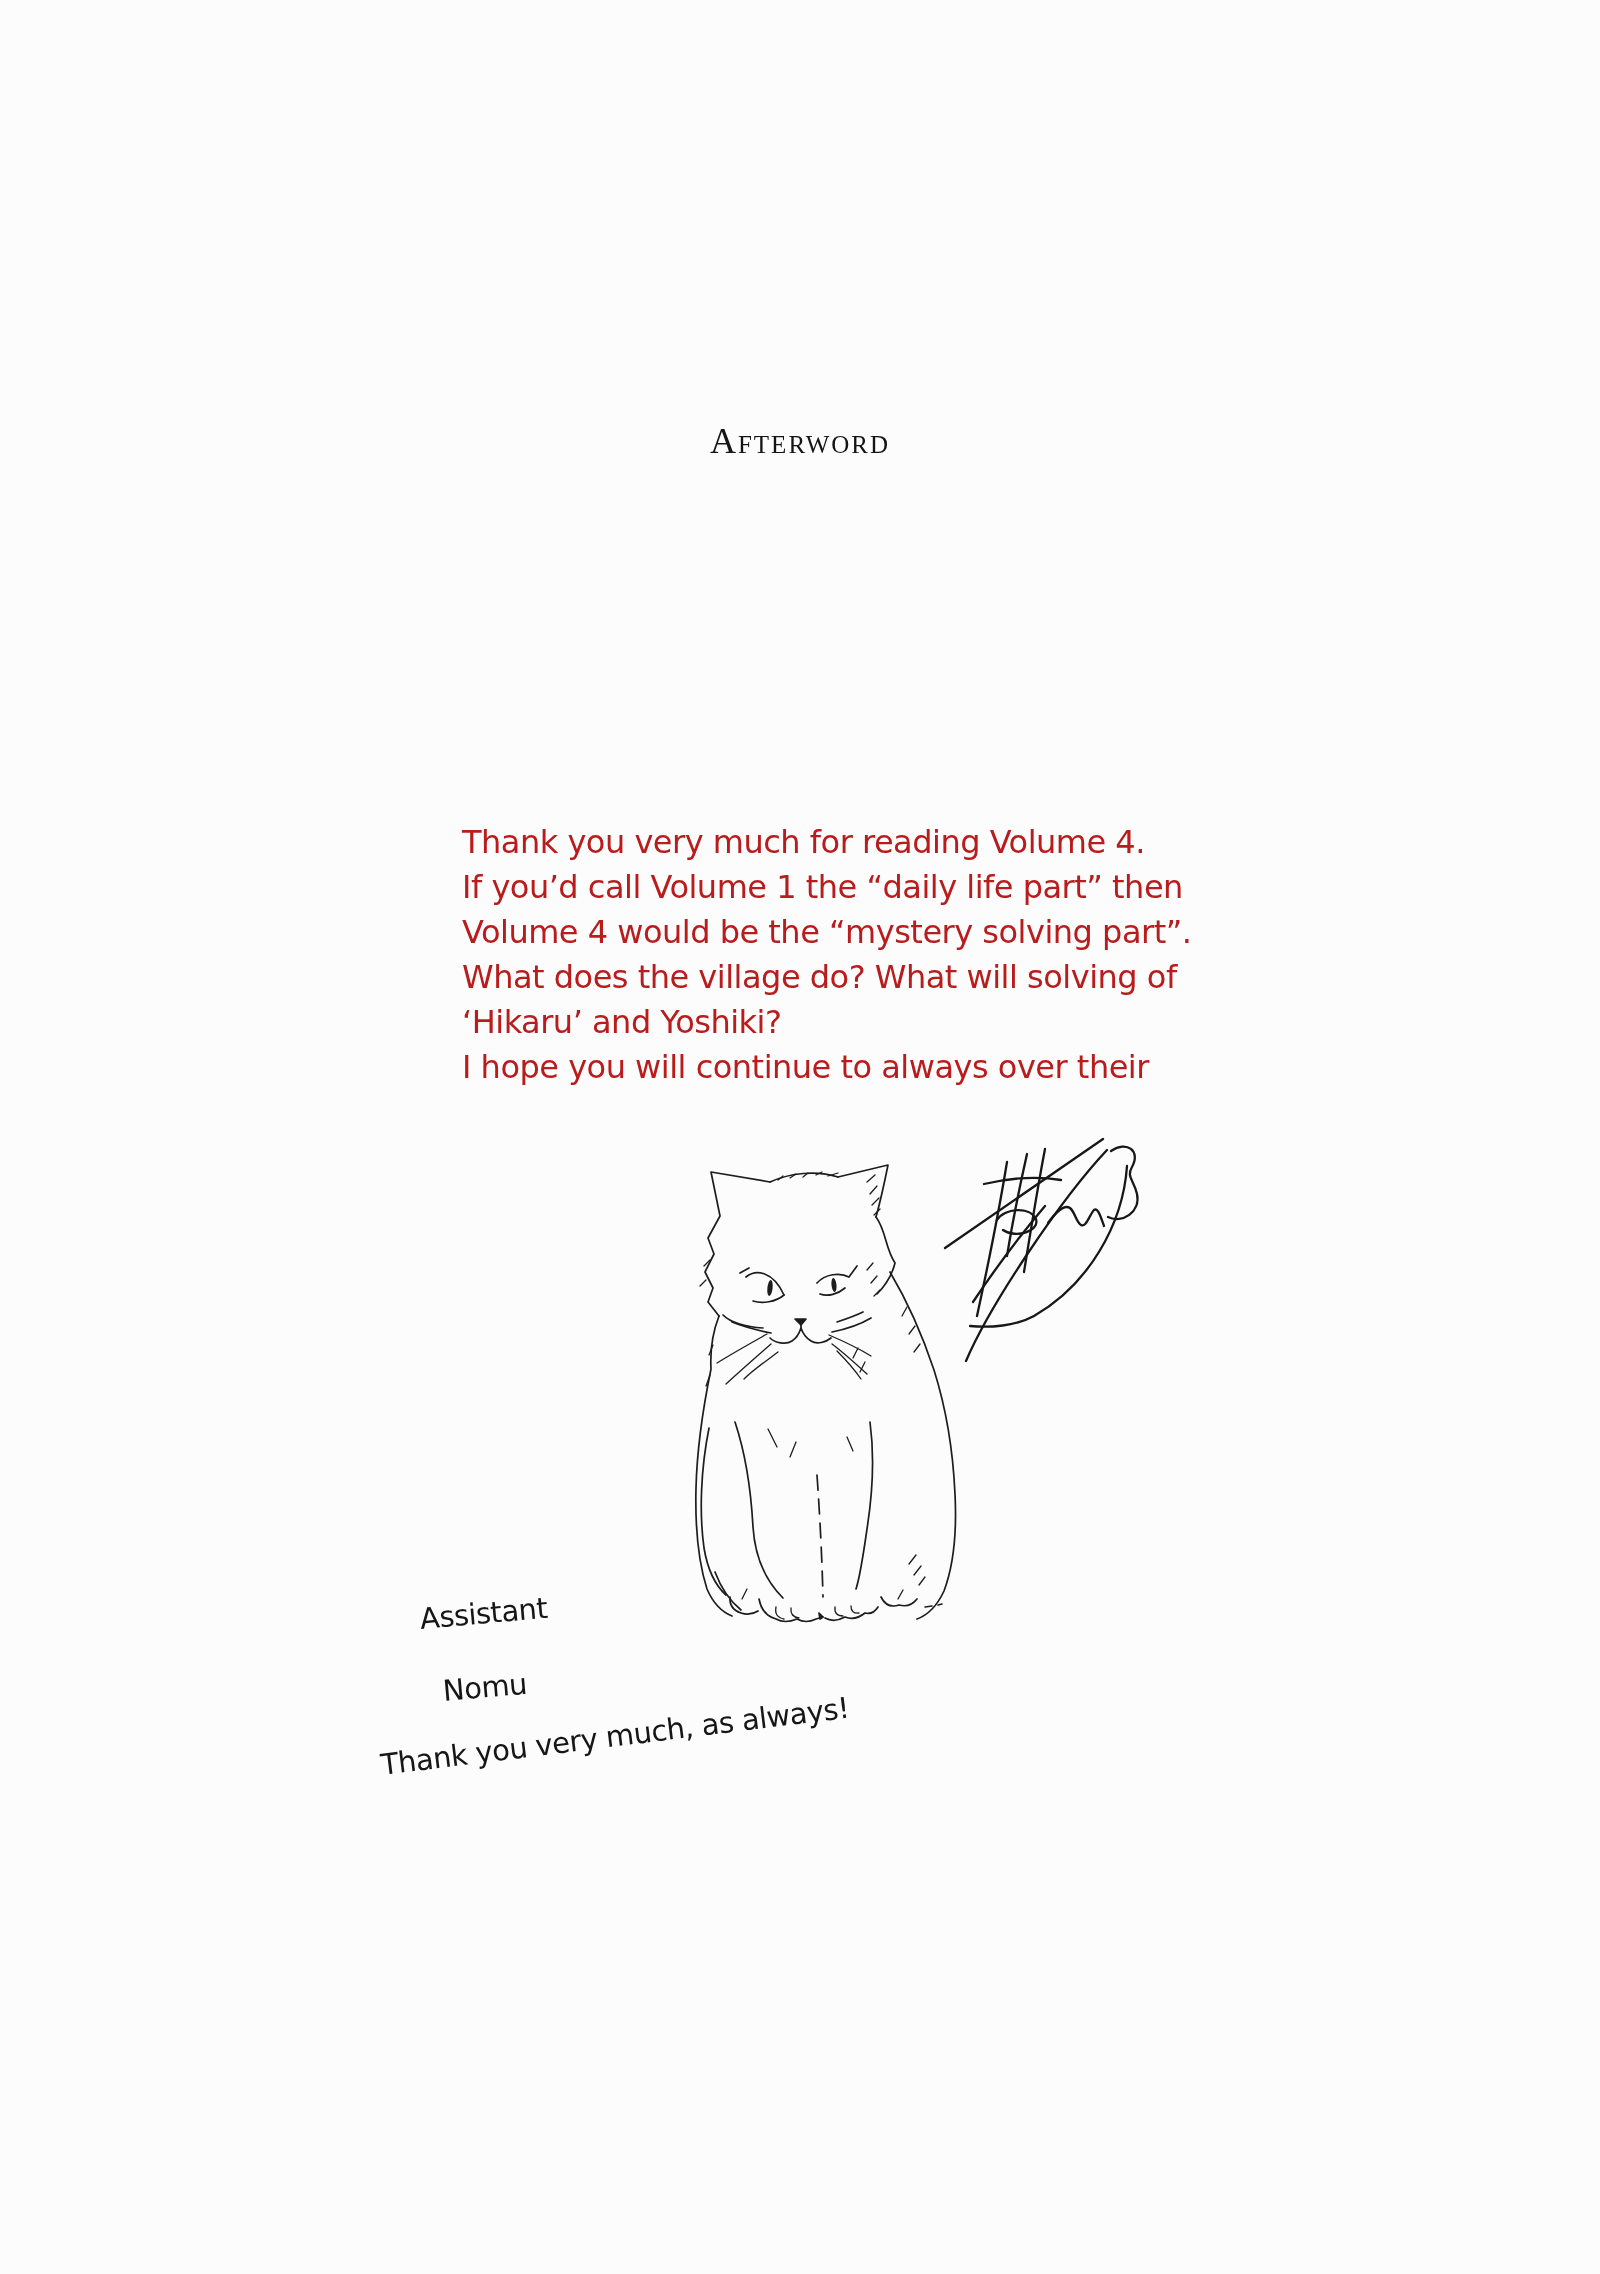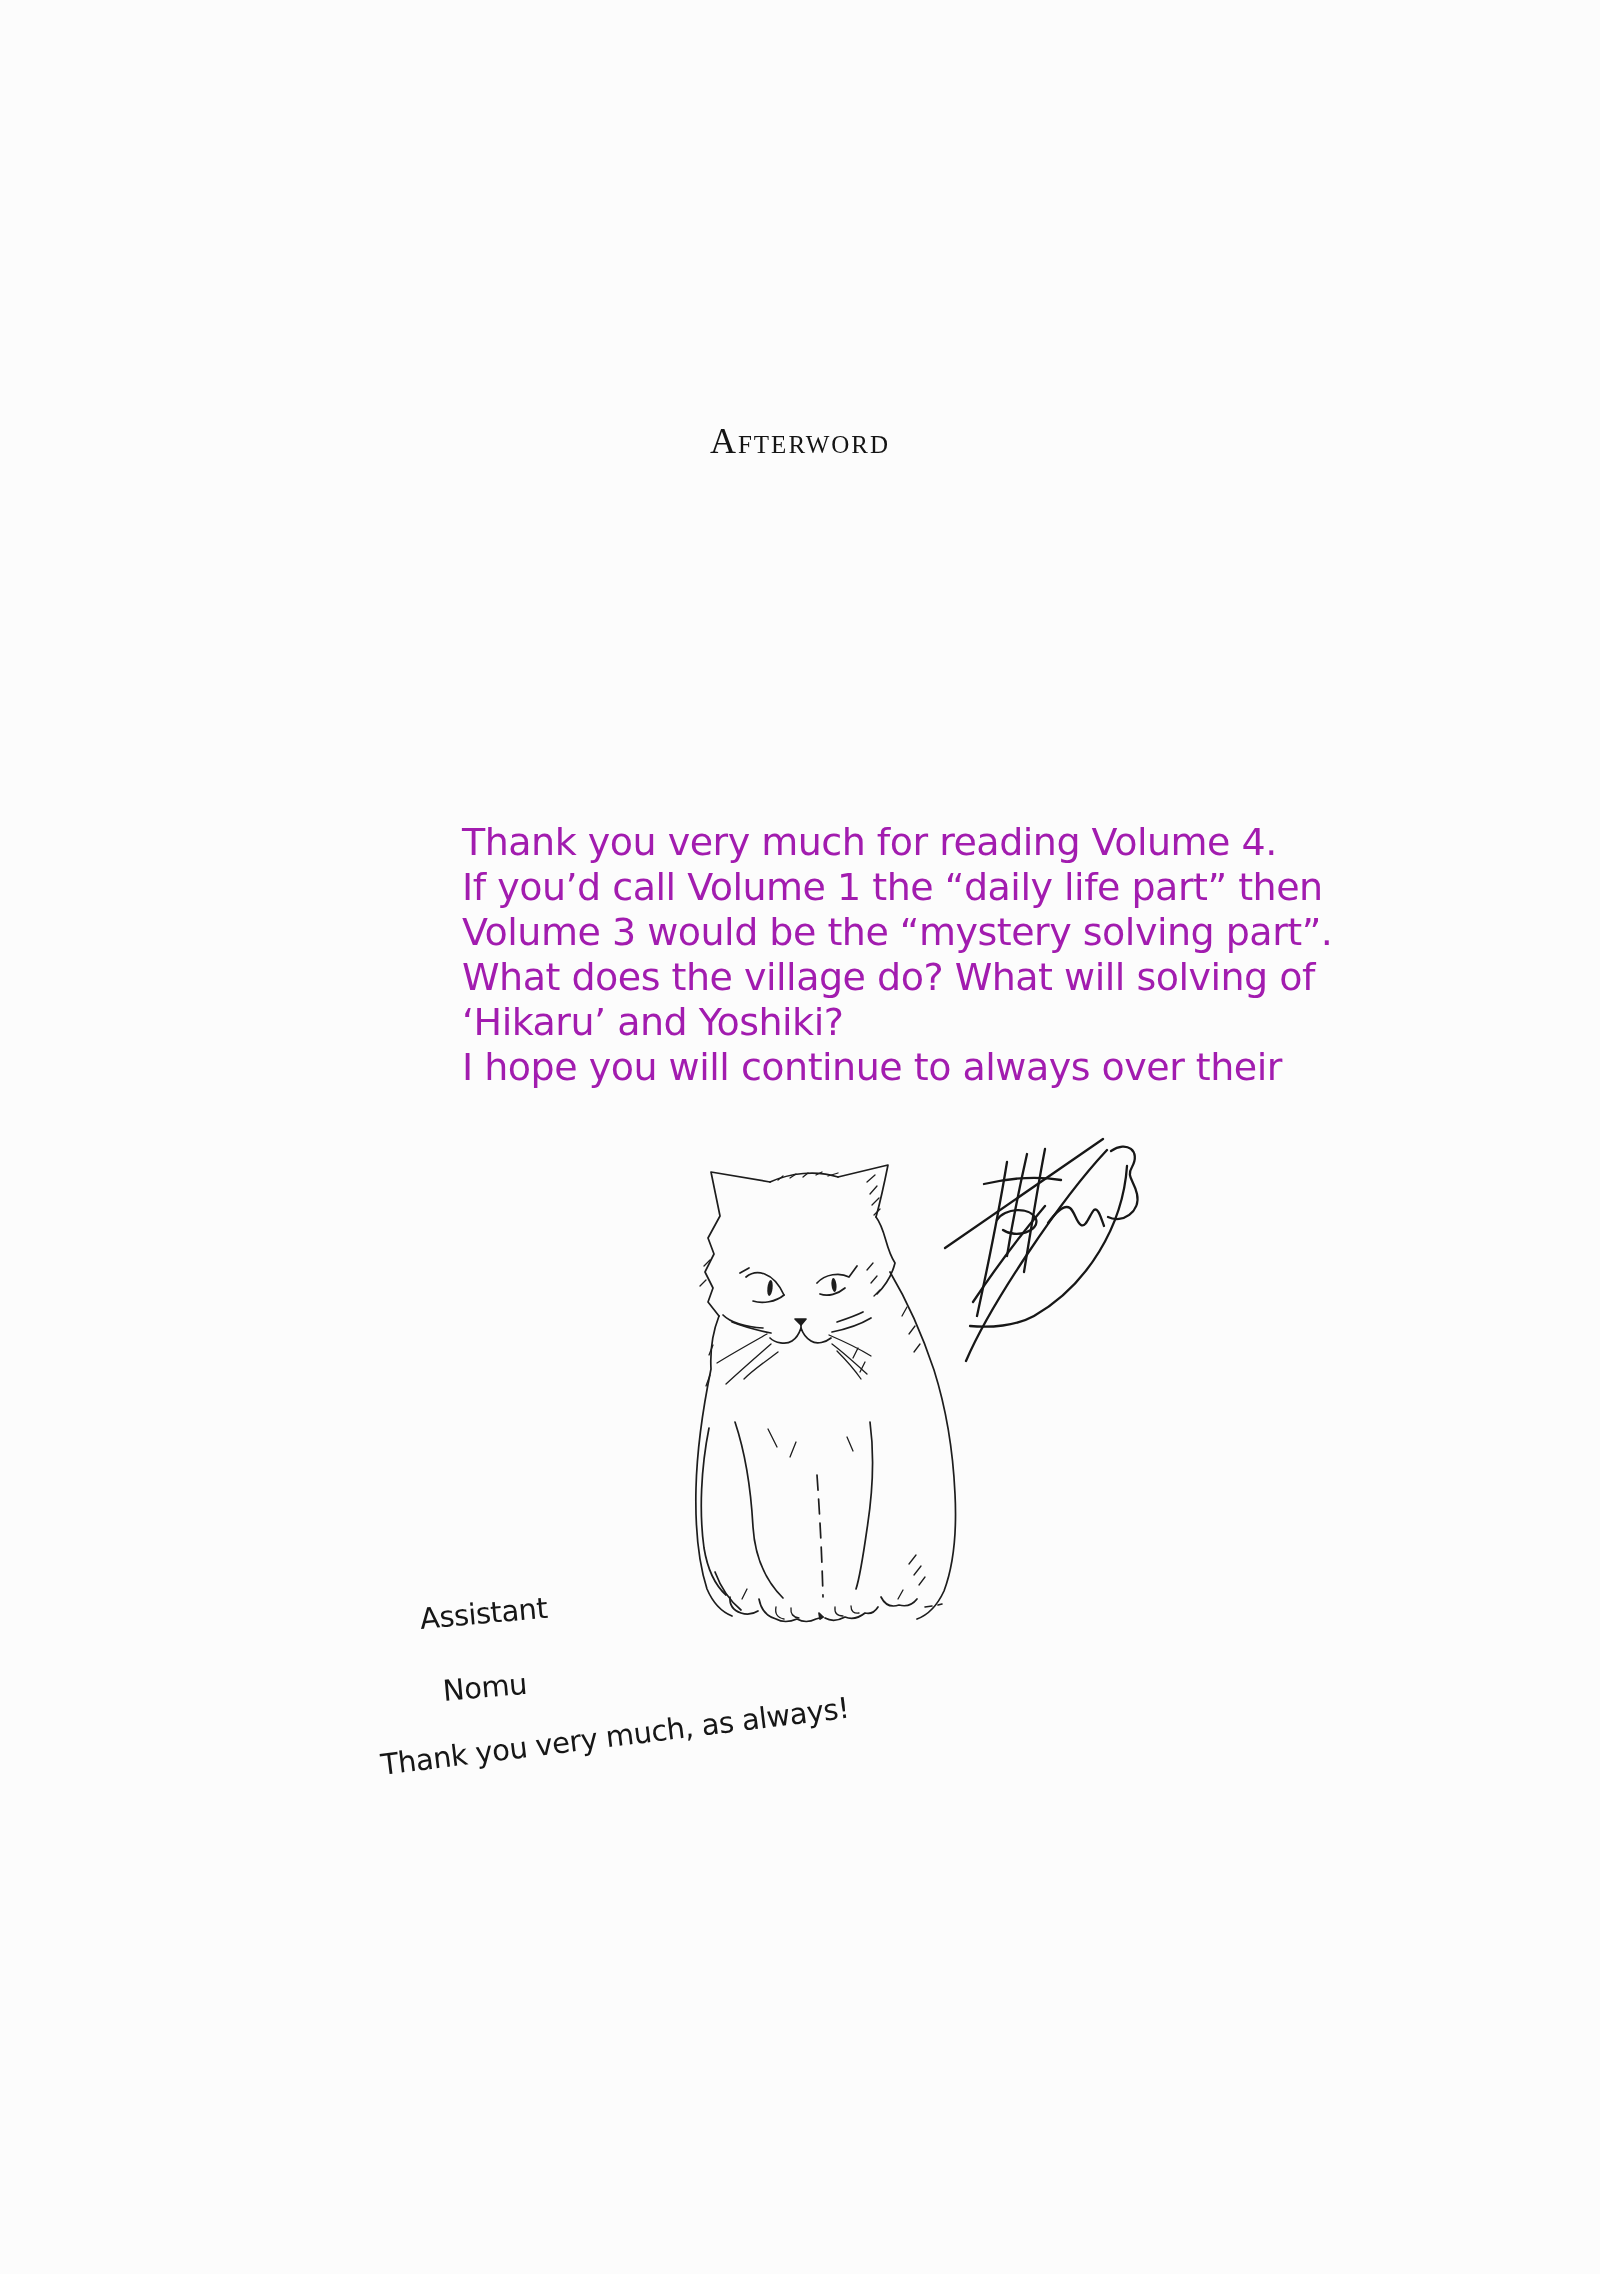--- a/index.html
+++ b/index.html
@@ -23,24 +23,24 @@
     font-size: 36px;
     letter-spacing: 2px;
     color: #141414;
   }
   .afterword-text {
     position: absolute;
     left: 462px;
     top: 820px;
     width: 720px;
     font-family: "DejaVu Sans", sans-serif;
-    font-size: 38px;
+    font-size: 32px;
     line-height: 45px;
     white-space: nowrap;
-    color: #a21caf;
+    color: #b91c1c;
     letter-spacing: -0.5px;
   }
   .hand {
     font-family: "DejaVu Sans", sans-serif;
     color: #161616;
     white-space: nowrap;
     letter-spacing: -0.5px;
   }
   .assistant-label {
     position: absolute;
@@ -77,21 +77,21 @@
 </head>
 <body>
 
 <div class="page">
 
   <div class="page-title">Afterword</div>
 
   <div class="afterword-text">
     <div>Thank you very much for reading Volume 4.</div>
     <div>If you’d call Volume 1 the “daily life part” then</div>
-    <div>Volume 3 would be the “mystery solving part”.</div>
+    <div>Volume 4 would be the “mystery solving part”.</div>
     <div>What does the village do? What will solving of</div>
     <div>‘Hikaru’ and Yoshiki?</div>
     <div>I hope you will continue to always over their</div>
   </div>
 
   <svg class="illustration-svg" viewBox="0 0 560 560" xmlns="http://www.w3.org/2000/svg">
 
     <g fill="none" stroke="#1d1d1d" stroke-width="1.7" stroke-linecap="round" stroke-linejoin="round">
 
       <path d="M99,196 L88,182 L93,168 L85,152 L94,134 L88,118 L100,96 L91,52 L150,62"></path>

